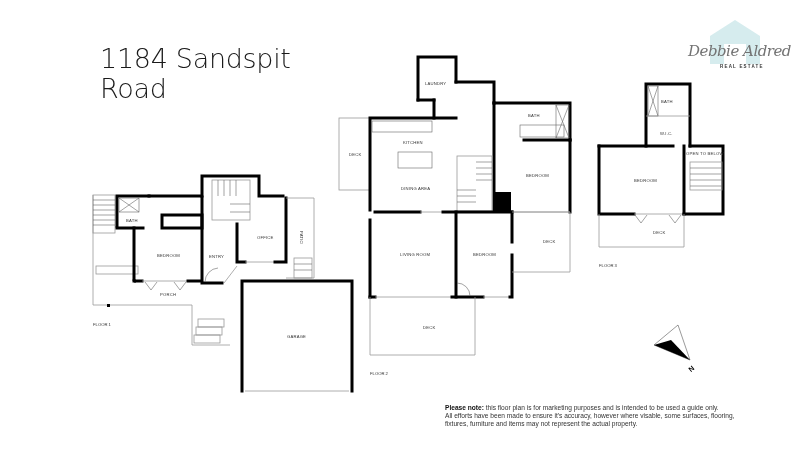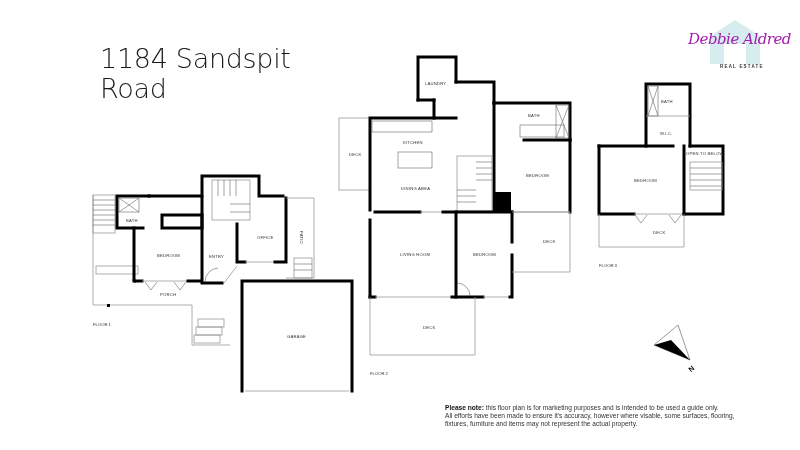--- a/index.html
+++ b/index.html
@@ -1,19 +1,19 @@
 <!DOCTYPE html>
 <html><head>
 <meta charset="utf-8">
 <style>
   html, body { margin:0; padding:0; background:#ffffff; }
   body { width:800px; height:450px; position:relative; overflow:hidden; font-family:"Liberation Sans", sans-serif; }
   .title { position:absolute; left:100px; top:44px; width:260px; text-align:left; font-family:"DejaVu Sans", sans-serif; font-weight:300; color:#1a1a1a; line-height:30px; font-size:27px; letter-spacing:-0.3px; }
   .logo { position:absolute; left:680px; top:14px; width:110px; height:62px; }
-  .logo-script { position:absolute; left:8px; top:16px; font-family:"DejaVu Serif", serif; font-style:italic; font-size:15px; color:#a21caf; letter-spacing:-0.5px; white-space:nowrap; }
+  .logo-script { position:absolute; left:8px; top:28px; font-family:"DejaVu Serif", serif; font-style:italic; font-size:15px; color:#737373; letter-spacing:-0.5px; white-space:nowrap; }
   .logo-sub { position:absolute; left:40px; top:50px; font-size:4.5px; letter-spacing:1.2px; color:#333; font-weight:bold; }
   .plan { position:absolute; left:0; top:0; width:800px; height:450px; }
   .rl { font-family:"Liberation Sans", sans-serif; font-size:4.2px; fill:#333; letter-spacing:0.2px; }
   .fl { font-family:"Liberation Sans", sans-serif; font-size:4.2px; fill:#333; }
   .note { position:absolute; left:445px; top:404px; width:350px; font-size:6.6px; line-height:8px; color:#333; }
   .note b { font-weight:bold; color:#111; }
   .w { stroke:#000; stroke-width:3; fill:none; stroke-linecap:square; }
   .t { stroke:#999; stroke-width:0.8; fill:none; }
   .d { stroke:#666; stroke-width:0.6; fill:none; }
 </style>

